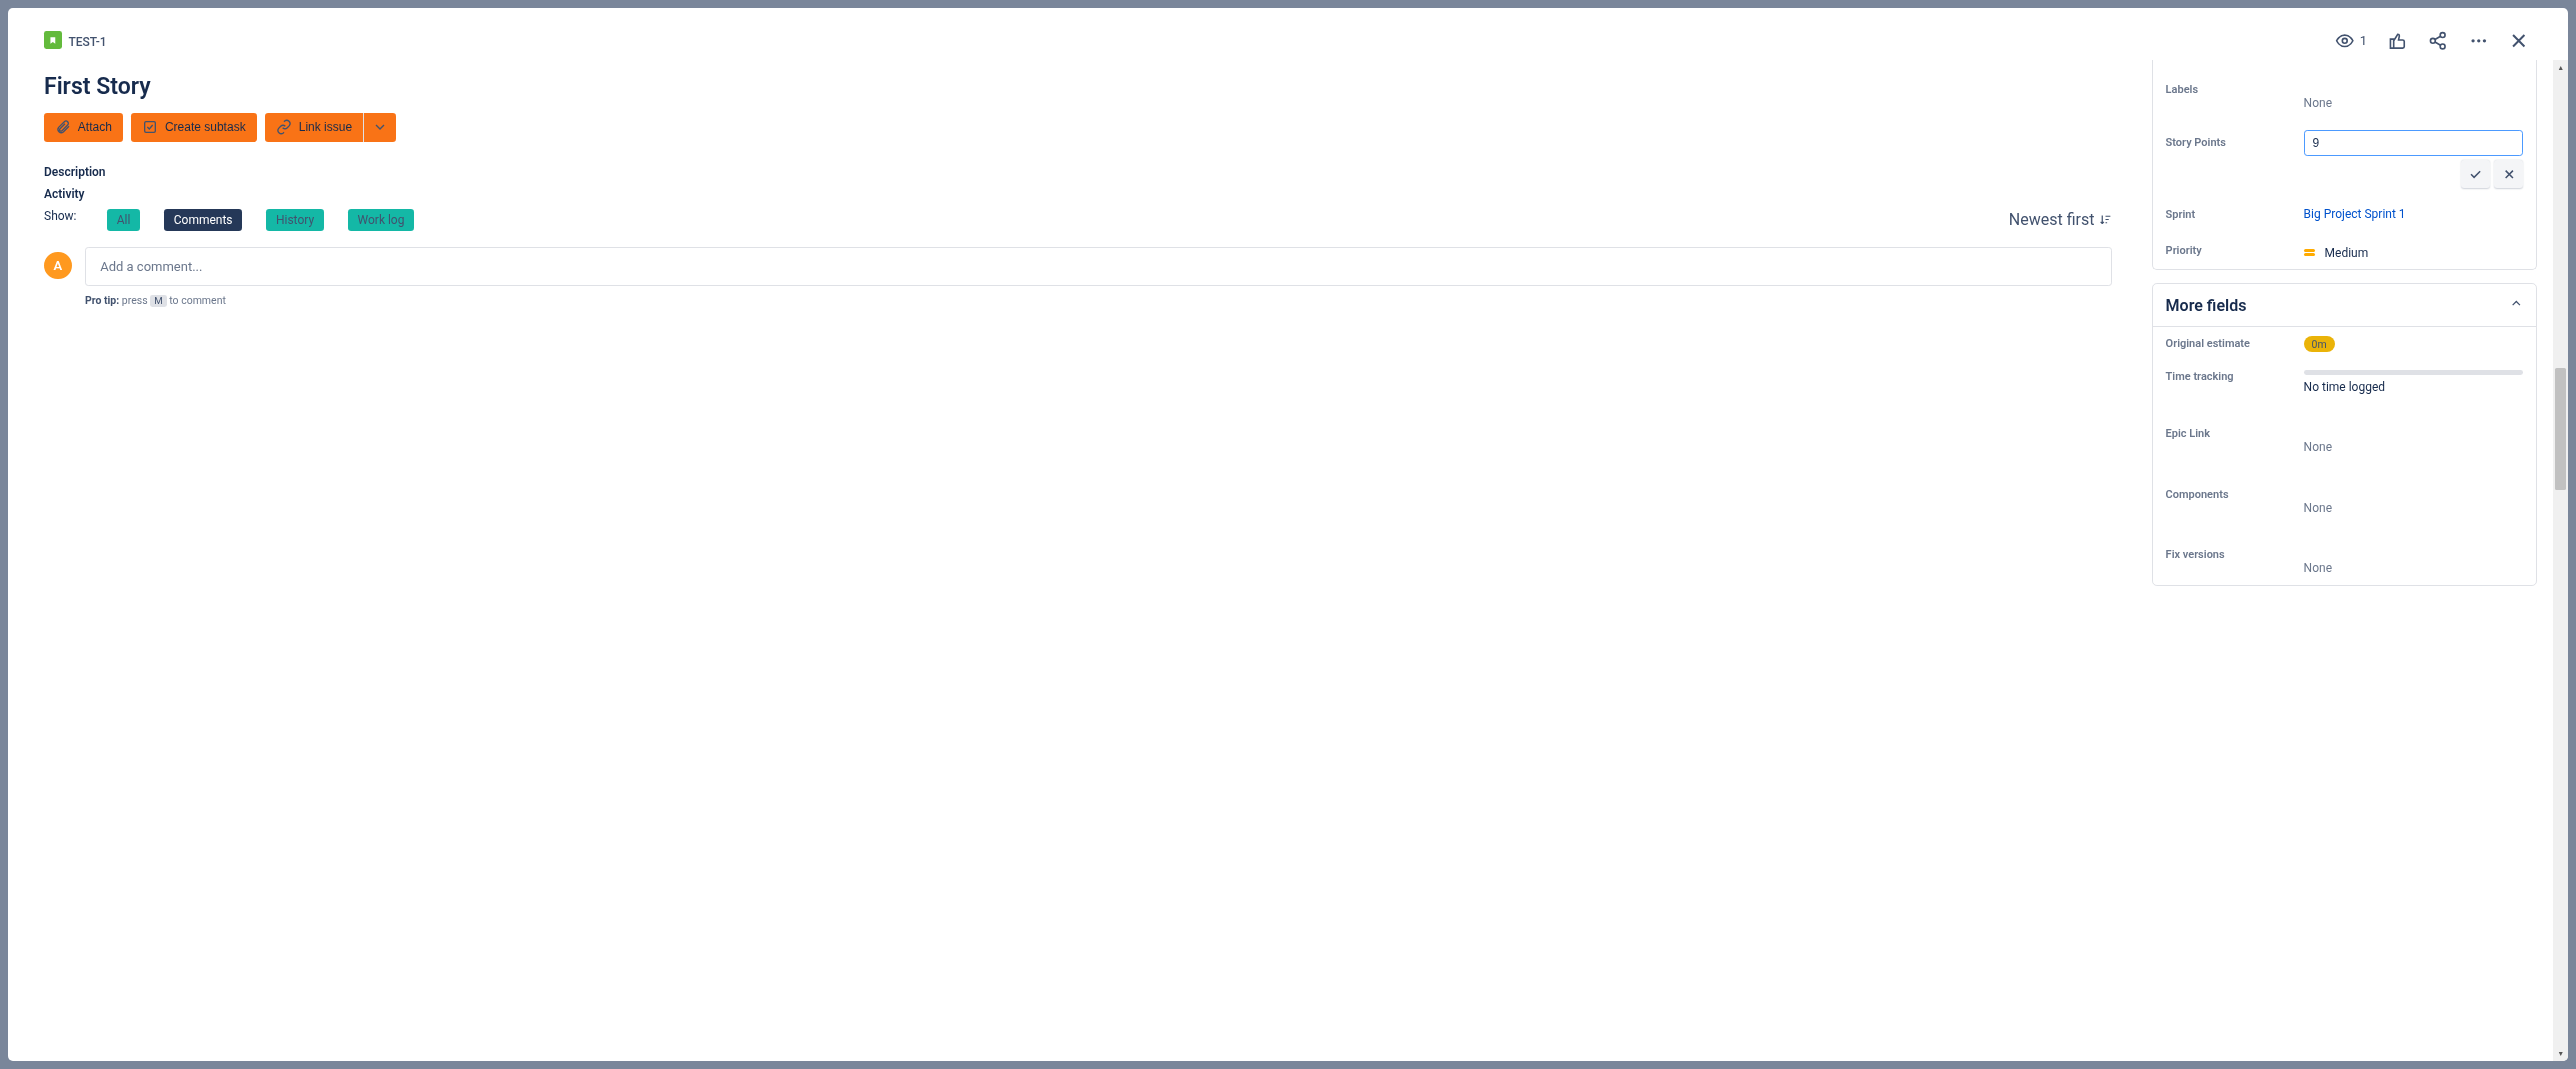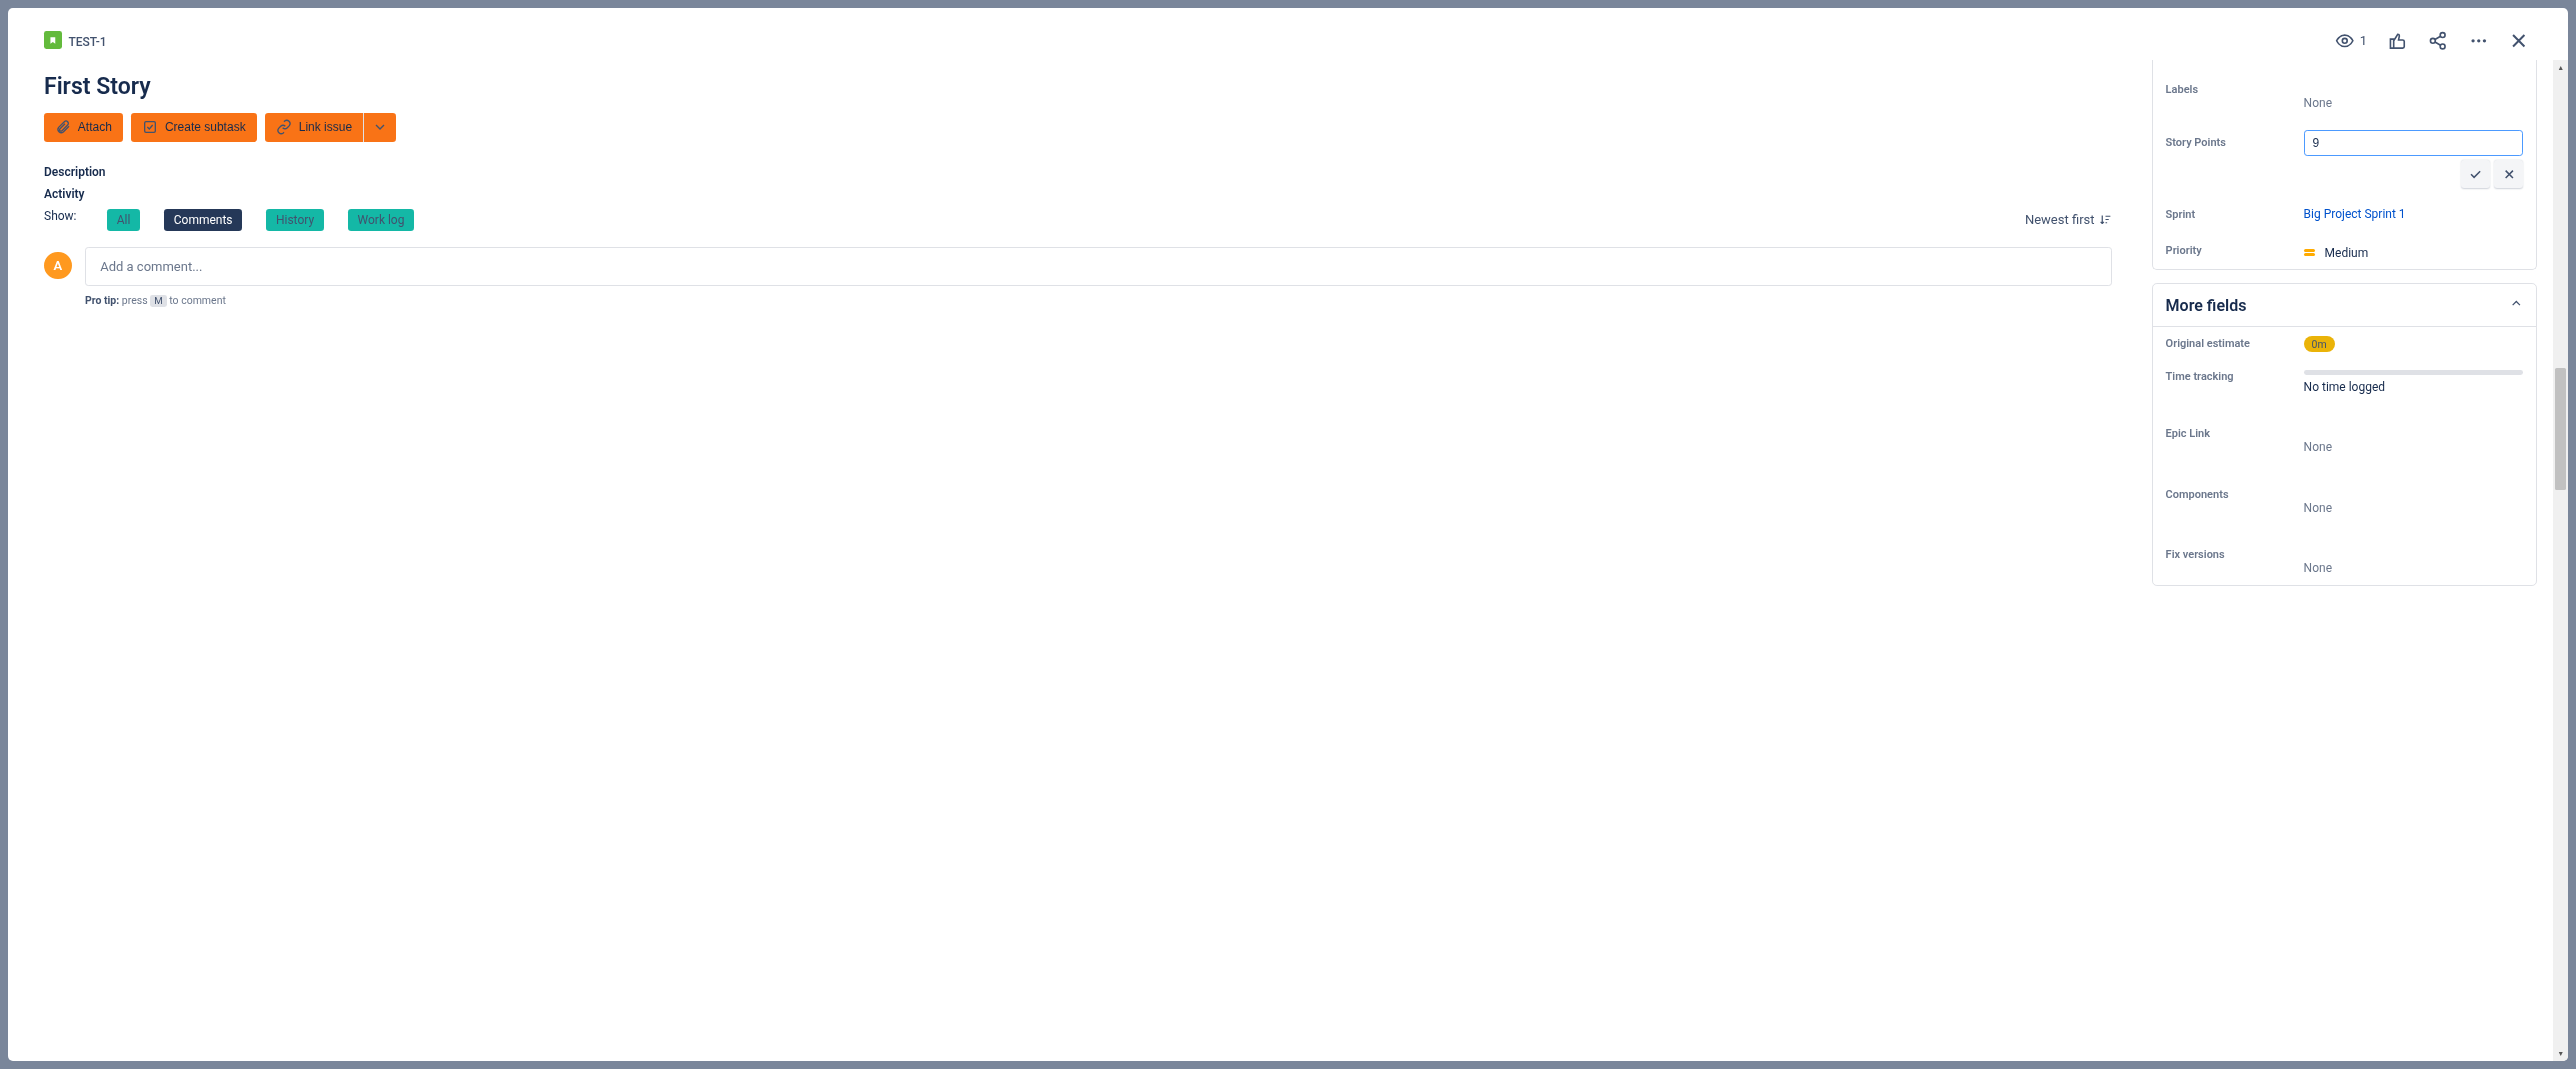--- a/index.html
+++ b/index.html
@@ -161,21 +161,21 @@
     font-size: 12px;
     color: #42526e;
     cursor: pointer;
   }
   .tab.active { background: #253858; color: #fff; }
   .sort-btn {
     display: inline-flex;
     align-items: center;
     gap: 4.9px;
     color: #42526e;
-    font-size: 13px;
+    font-size: 16px;
     cursor: pointer;
   }
   .comment-row { display: flex; gap: 13px; align-items: flex-start; }
   .avatar {
     width: 27.6px; height: 27.6px;
     border-radius: 50%;
     background: #ff991f;
     color: #fff;
     display: flex; align-items: center; justify-content: center;
     font-weight: 600;

